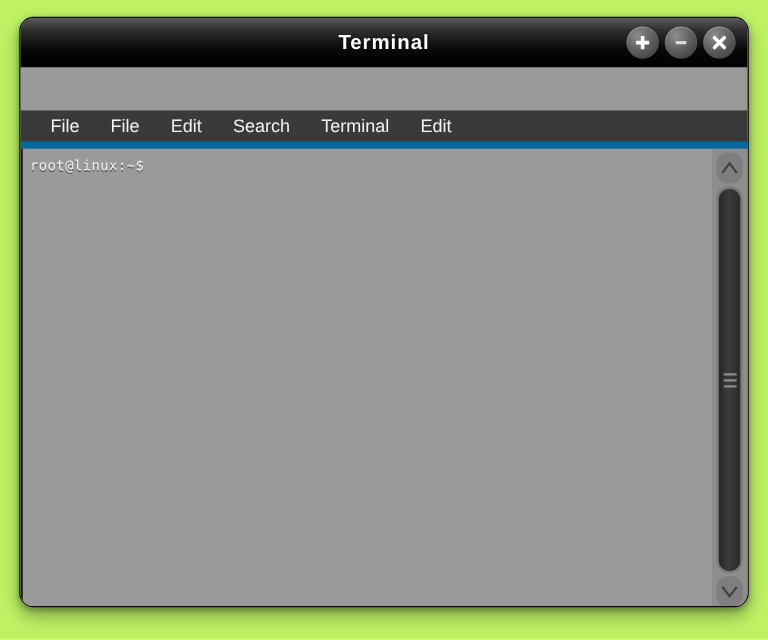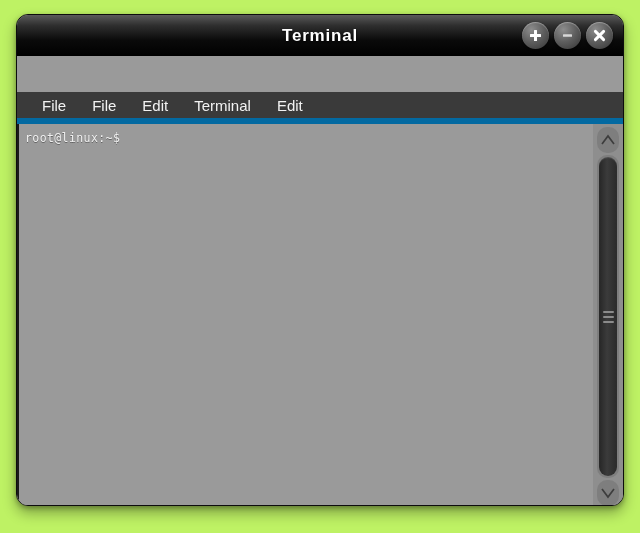--- a/index.html
+++ b/index.html
@@ -283,20 +283,21 @@
           </svg>
         </div>
 
       </div>
     </div>
 
     <div class="menubar">
       <div class="menu-item">File</div>
       <div class="menu-item">File</div>
       <div class="menu-item">Edit</div>
+      <div class="menu-item">Search</div>
       <div class="menu-item">Terminal</div>
       <div class="menu-item">Edit</div>
     </div>
 
     <div class="body-area">
 
       <div class="upper-row">
 
         <div class="term-canvas">
           <div class="prompt-line">root@linux:~$</div>

